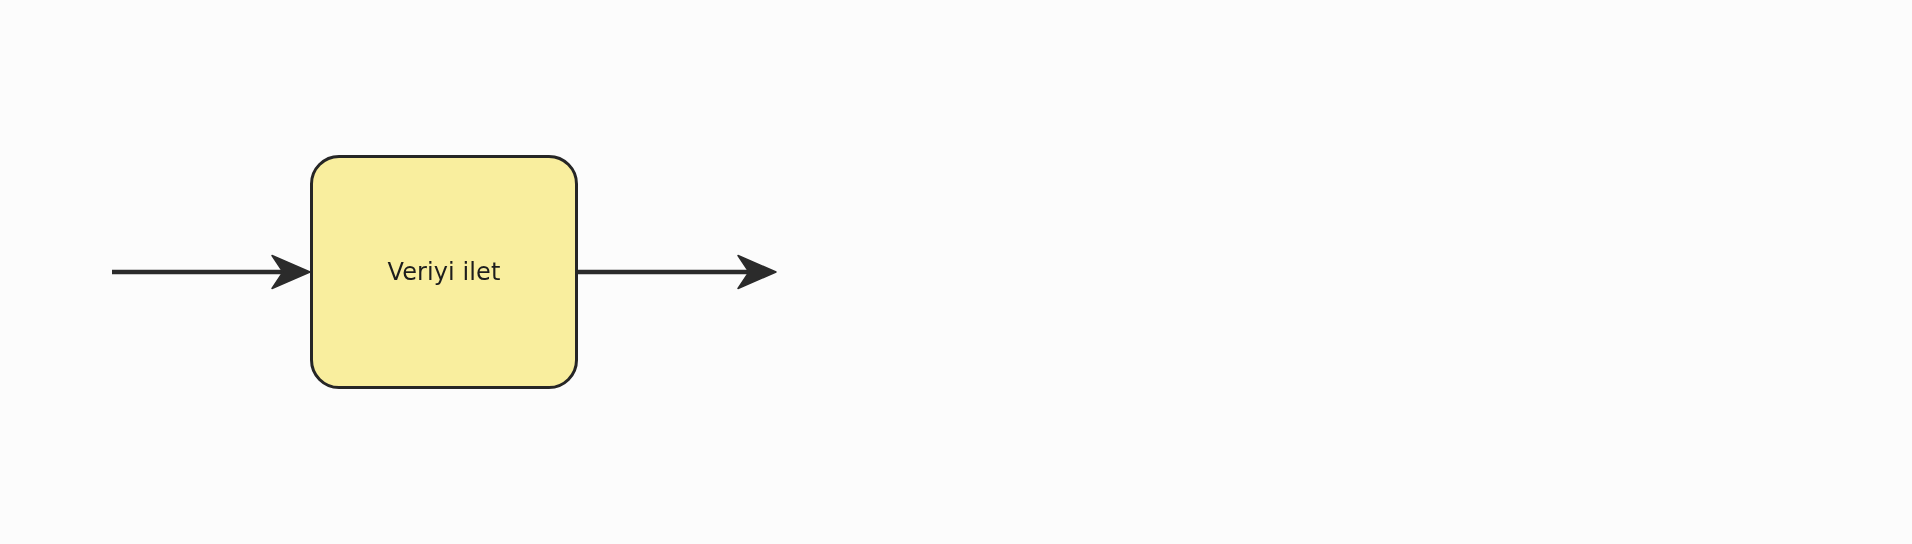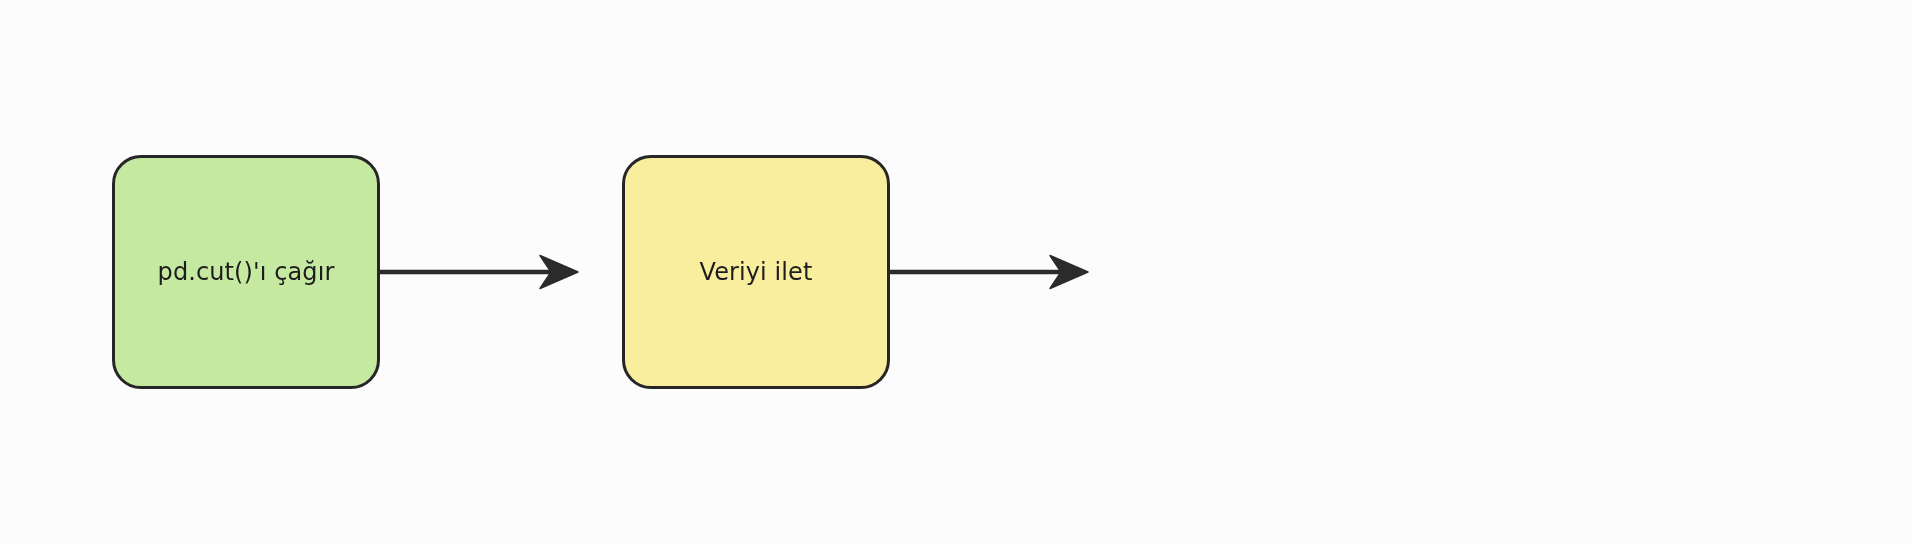--- a/index.html
+++ b/index.html
@@ -51,21 +51,21 @@
     font-size: 24px;
     line-height: 1.2;
     color: #1d1d1d;
     letter-spacing: 0.1px;
     text-align: center;
     white-space: nowrap;
     font-weight: 400;
   }
 
   .node-green  { background: #c6e9a1; }
-  .node-yellow { background: #f9ee9e; margin-left: 44px; }
+  .node-yellow { background: #f9ee9e; }
   .node-red    { background: #f4978e; }
 
   
   .connector {
     flex: 0 0 auto;
     width: 198px;
     height: 34px;
     position: relative;
   }
   .connector svg {
@@ -75,23 +75,20 @@
     overflow: visible;
   }
 </style>
 </head>
 <body>
 
 <div id="diagram-canvas">
 
   <div class="flow-row">
 
-    <div class="node node-green">
-      <span class="node-label">pd.cut()'ı çağır</span>
-    </div>
 
     <div class="connector">
       <svg viewBox="0 0 198 34" xmlns="http://www.w3.org/2000/svg">
         <line x1="0" y1="17" x2="170" y2="17" stroke="#2b2b2b" stroke-width="4.5" stroke-linecap="butt"></line>
         <path d="M 198 17 L 160 0.5 L 171 17 L 160 33.5 Z" fill="#2b2b2b" stroke="#2b2b2b" stroke-width="1.5" stroke-linejoin="round"></path>
       </svg>
     </div>
 
     <div class="node node-yellow">
       <span class="node-label">Veriyi ilet</span>

